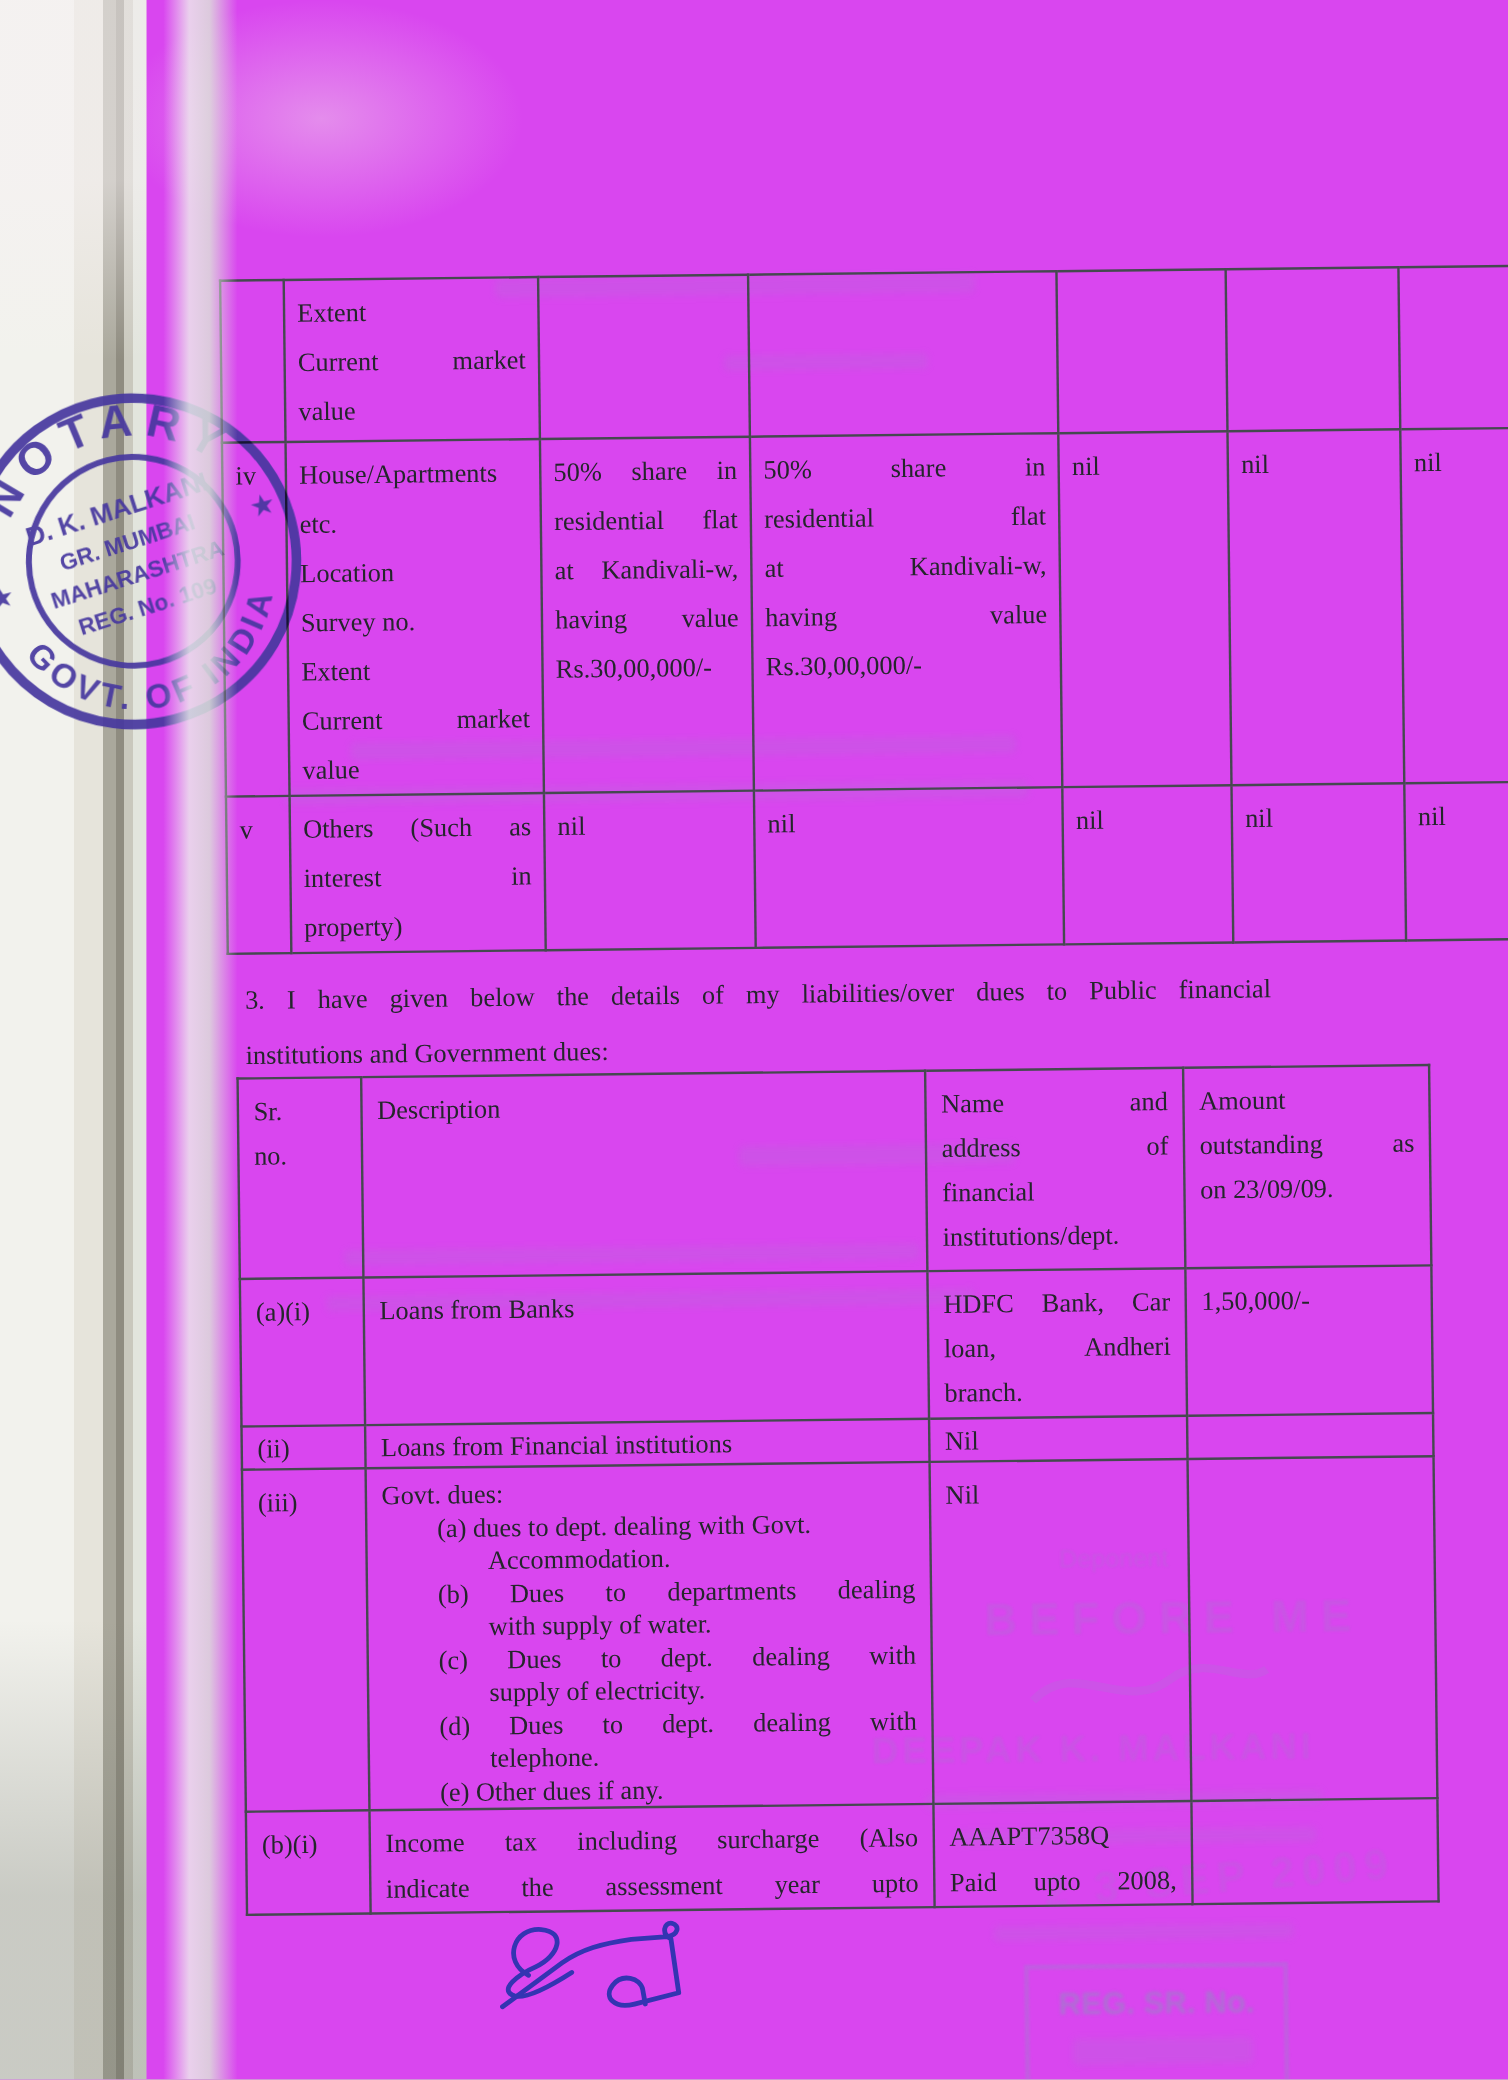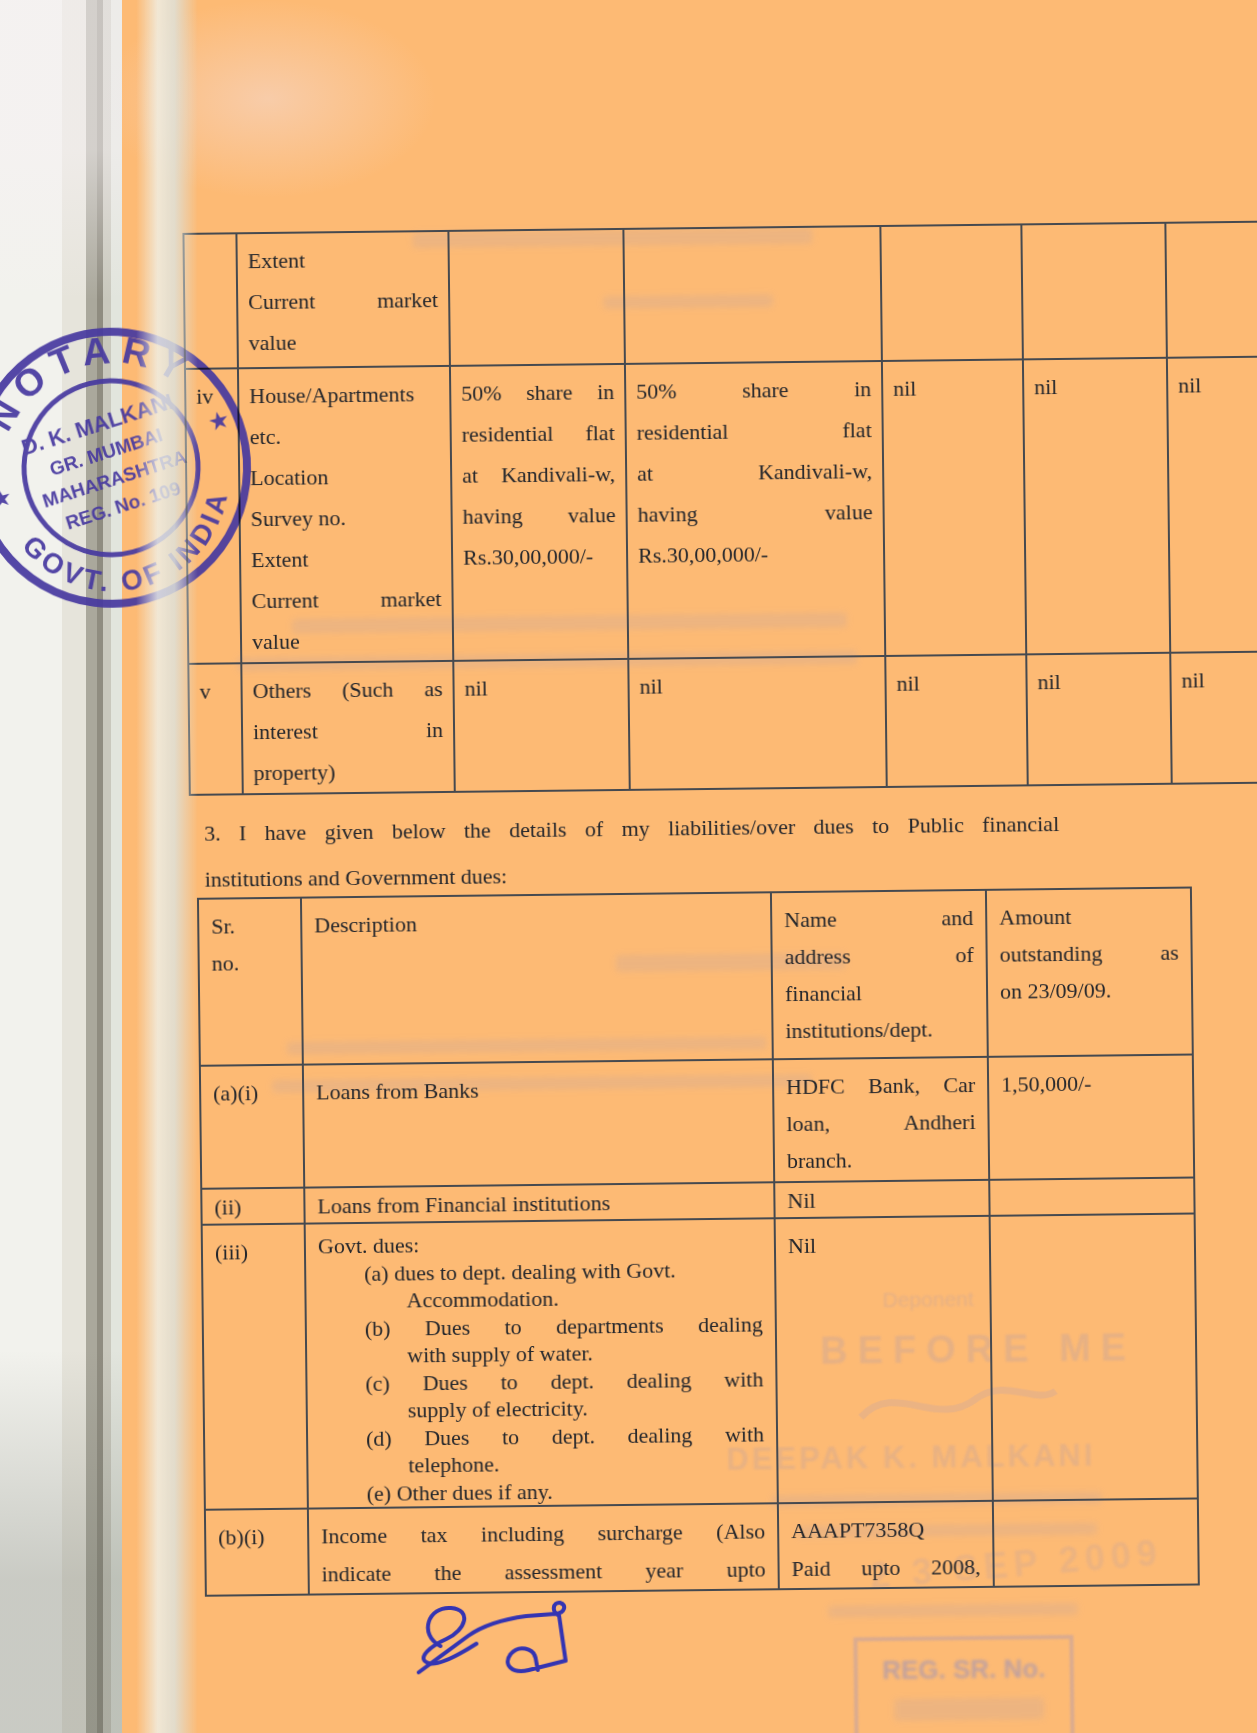--- a/index.html
+++ b/index.html
@@ -1,17 +1,17 @@
 <!DOCTYPE html>
 <html><head>
 <meta charset="utf-8">
 <style>
   html,body{margin:0;padding:0;background:#c9cdc4;}
   #canvas{position:relative;width:1257px;height:1733px;overflow:hidden;
-    background:#fdba74;font-family:"Liberation Serif",serif;color:#24262b;}
+    background:#d946ef;font-family:"Liberation Serif",serif;color:#24262b;}
   
   .edge-left{position:absolute;left:0;top:0;width:122px;height:100%;
     background:linear-gradient(90deg,#f2f2ed 0 62px,#e6e4db 62px 86px,#aaa89c 86px 97px,
       #8f8c80 97px 103px,#c9c8bd 103px 111px,#e2e5dd 111px 122px);}
   .edge-shade{position:absolute;left:0;top:0;width:122px;height:100%;
     background:linear-gradient(180deg,rgba(246,241,243,.55) 0 150px,rgba(0,0,0,0) 300px 1350px,
       rgba(96,101,90,.28) 1580px 100%);}
   .pink-tint{position:absolute;left:100px;top:0;width:420px;height:330px;
     background:radial-gradient(closest-side at 40% 30%,rgba(242,226,233,.45),rgba(242,226,233,0));}
   .fold{position:absolute;left:136px;top:0;width:62px;height:100%;z-index:40;

